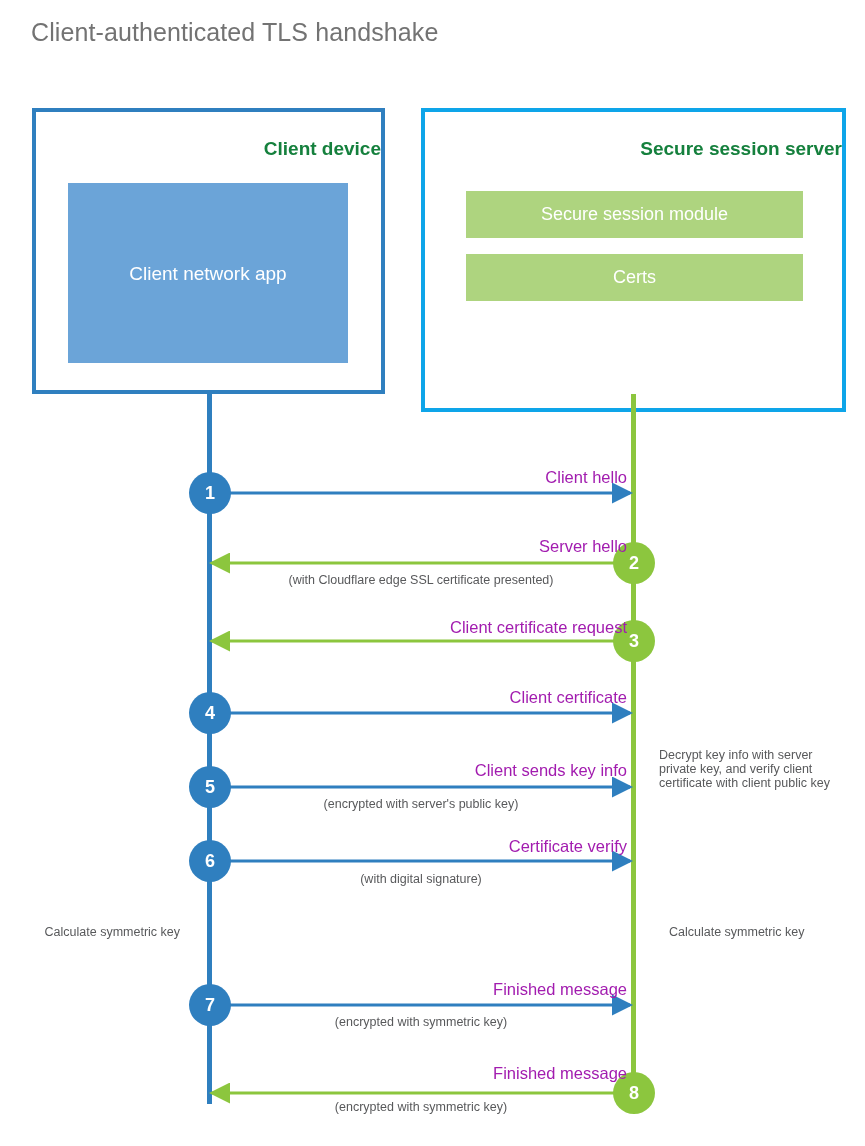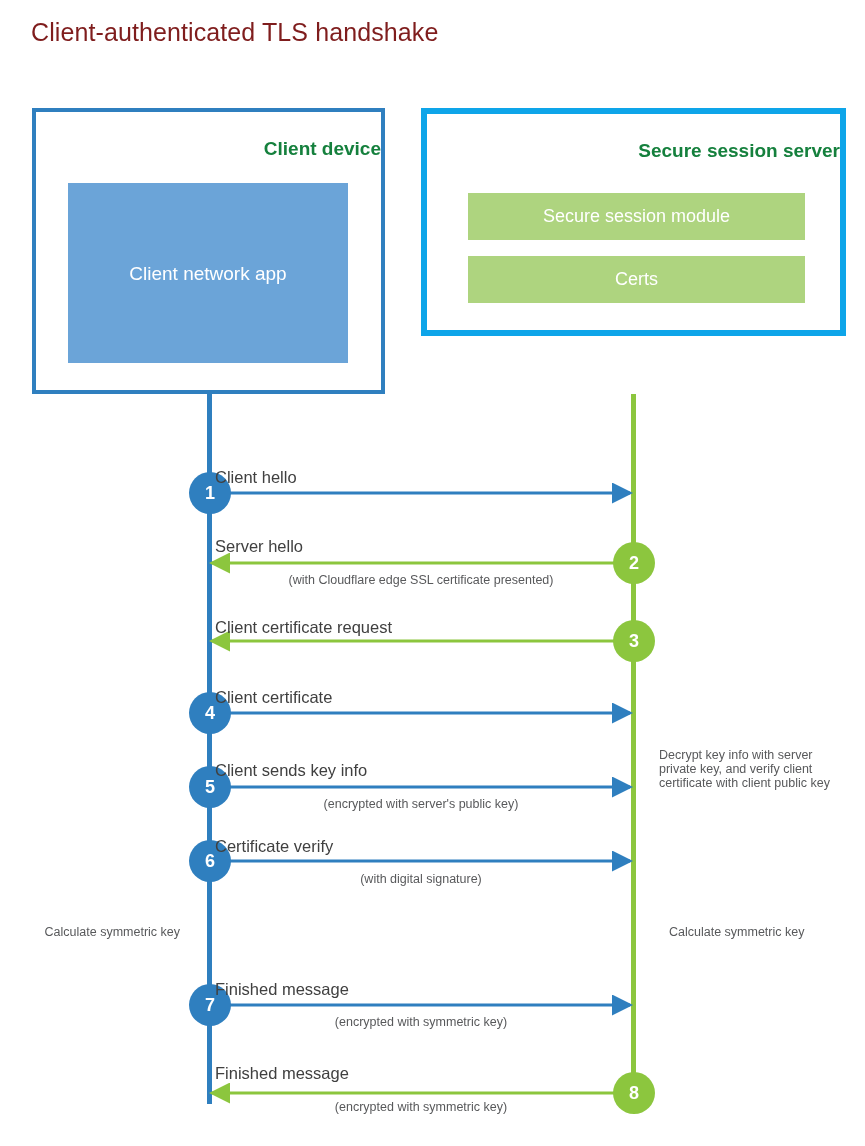--- a/index.html
+++ b/index.html
@@ -23,43 +23,43 @@
     height: 1146px;
   }
 
   
   .page-title {
     position: absolute;
     left: 31px;
     top: 18px;
     font-size: 25px;
     font-weight: 400;
-    color: #7f1d1d;
+    color: #737373;
     letter-spacing: 0.1px;
     white-space: nowrap;
   }
 
   
   .party-box {
     position: absolute;
     background: #ffffff;
   }
   .party-box.client {
     left: 32px;
     top: 108px;
     width: 353px;
     height: 286px;
     border: 4px solid #2f7fbf;
   }
   .party-box.server {
     left: 421px;
     top: 108px;
     width: 425px;
-    height: 228px;
-    border: 6px solid #0ea5e9;
+    height: 304px;
+    border: 4px solid #0ea5e9;
   }
   .party-title {
     position: absolute;
     left: 0;
     right: 0;
     top: 26px;
     text-align: right;
     font-size: 19px;
     font-weight: bold;
     color: #15803d;
@@ -139,23 +139,23 @@
     font-weight: bold;
   }
   .step-circle.blue  { background: #2f7fbf; left: 189px; }
   .step-circle.green { background: #8cc63e; left: 613px; }
 
   
   .msg-label {
     position: absolute;
     left: 215px;
     width: 412px;
-    text-align: left;
+    text-align: right;
     font-size: 16.5px;
-    color: #404040;
+    color: #a21caf;
     white-space: nowrap;
   }
   .msg-sublabel {
     position: absolute;
     left: 215px;
     width: 412px;
     text-align: center;
     font-size: 12.5px;
     color: #58595b;
     white-space: nowrap;

